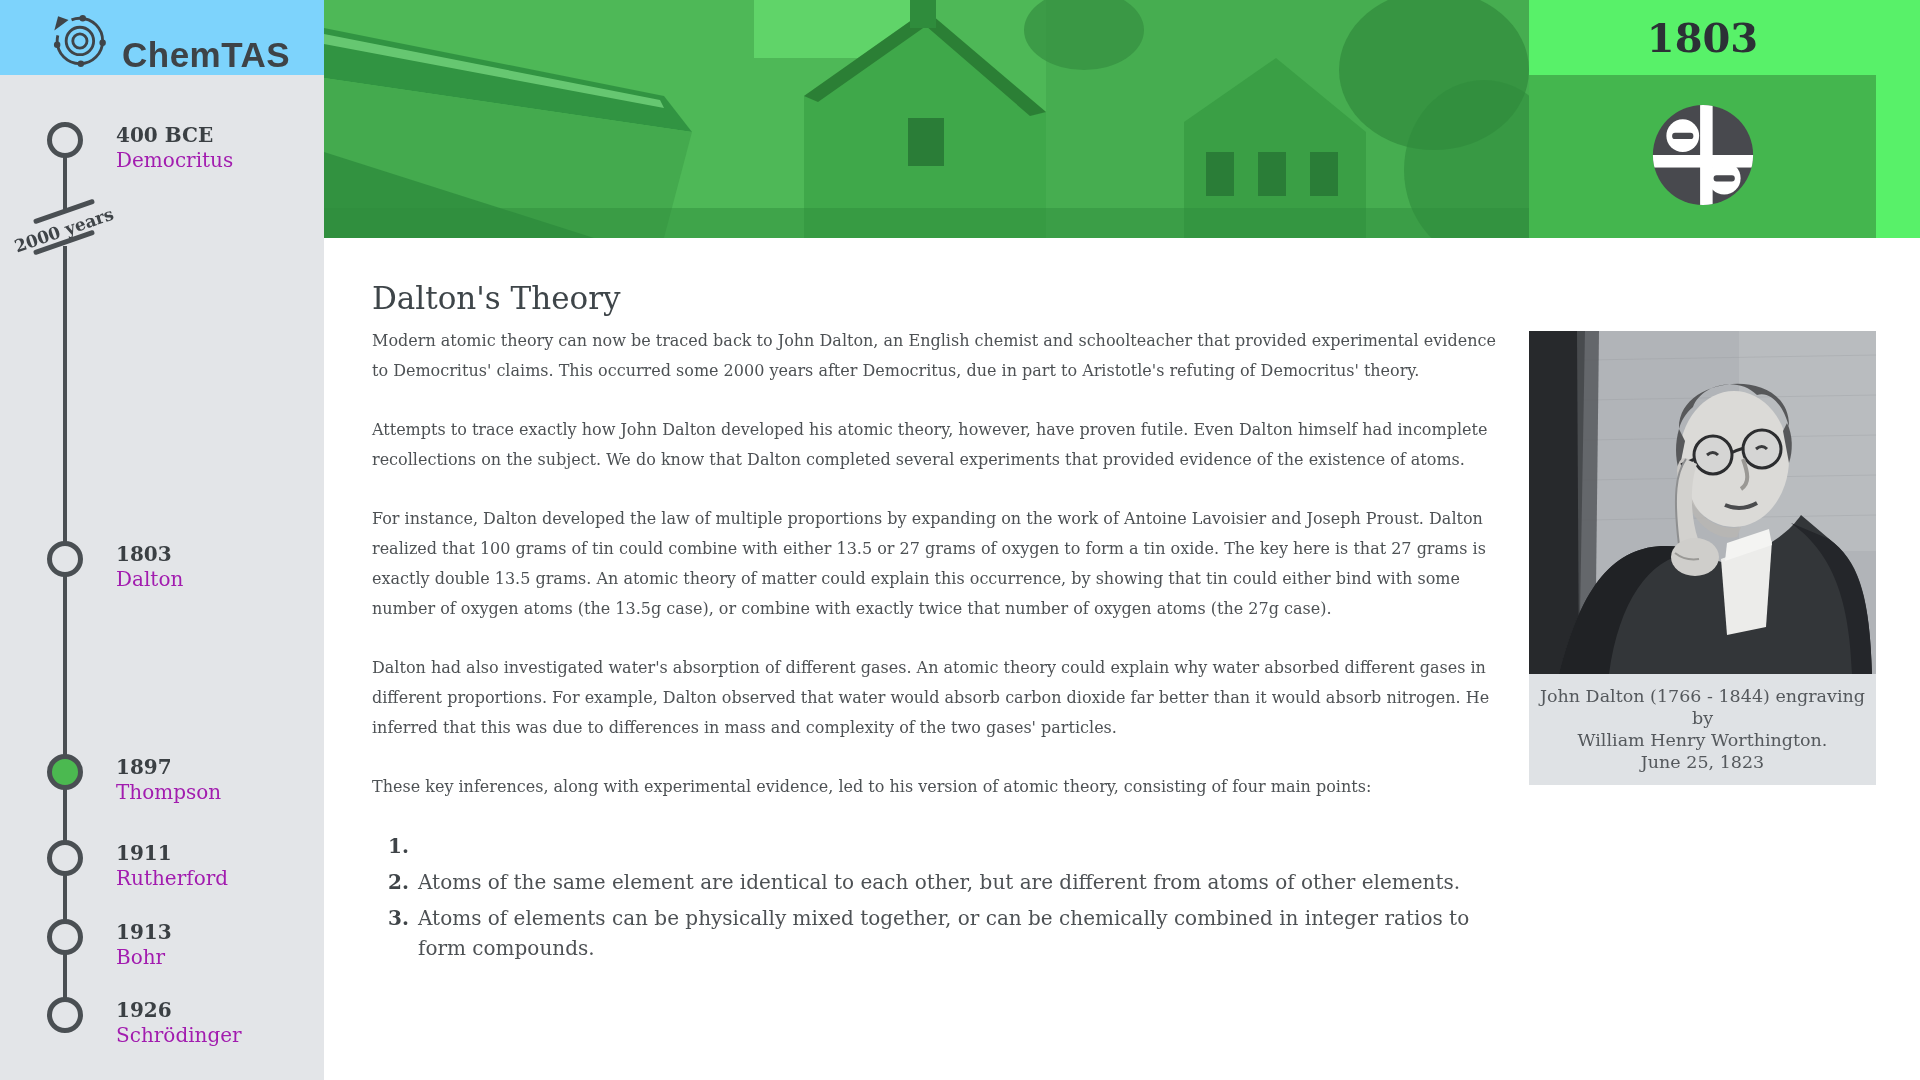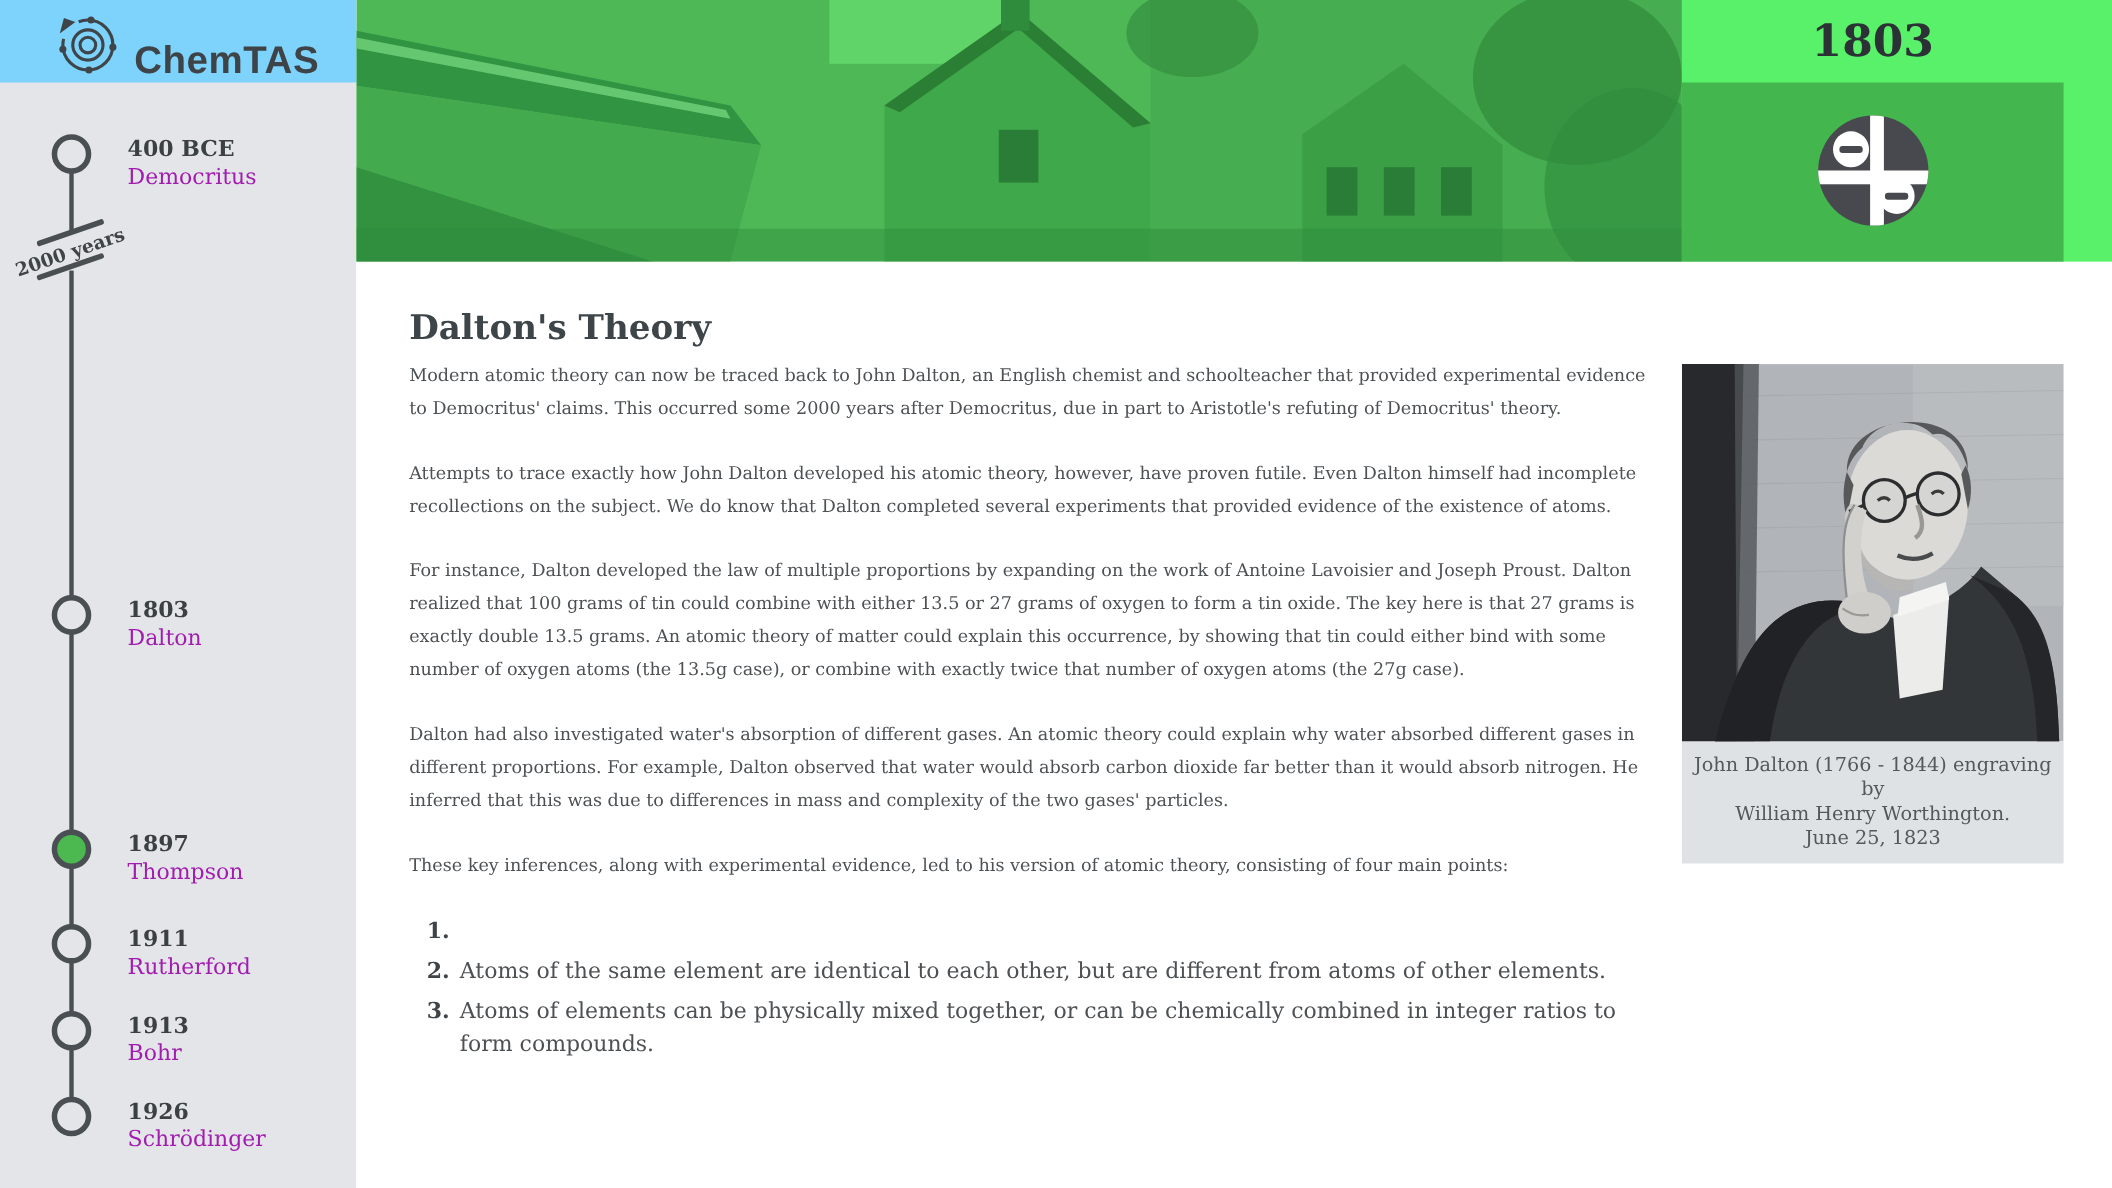--- a/index.html
+++ b/index.html
@@ -78,21 +78,21 @@
   .icon-box {
     position: absolute; left: 0; top: 75px; width: 347px; height: 163px;
     background: #44b64e;
     display: flex; align-items: center; justify-content: center;
   }
 
   
   .main { position: absolute; left: 324px; top: 238px; width: 1596px; height: 842px; background: #ffffff; }
   .content-heading {
     position: absolute; left: 48px; top: 42px;
-    font-weight: bold; font-size: 31px; color: #3e4549;
+    font-weight: normal; font-size: 31px; color: #3e4549;
   }
   .text-col { position: absolute; left: 48px; top: 88px; width: 1127px; }
   .text-col p {
     font-size: 16px; line-height: 30px; color: #4d5154;
     margin-bottom: 29px;
   }
   .points { list-style: none; margin-top: 10px; }
   .points li {
     display: flex; font-size: 20px; line-height: 30px;
     margin-bottom: 6px; padding-left: 16px; color: #4d5154;

